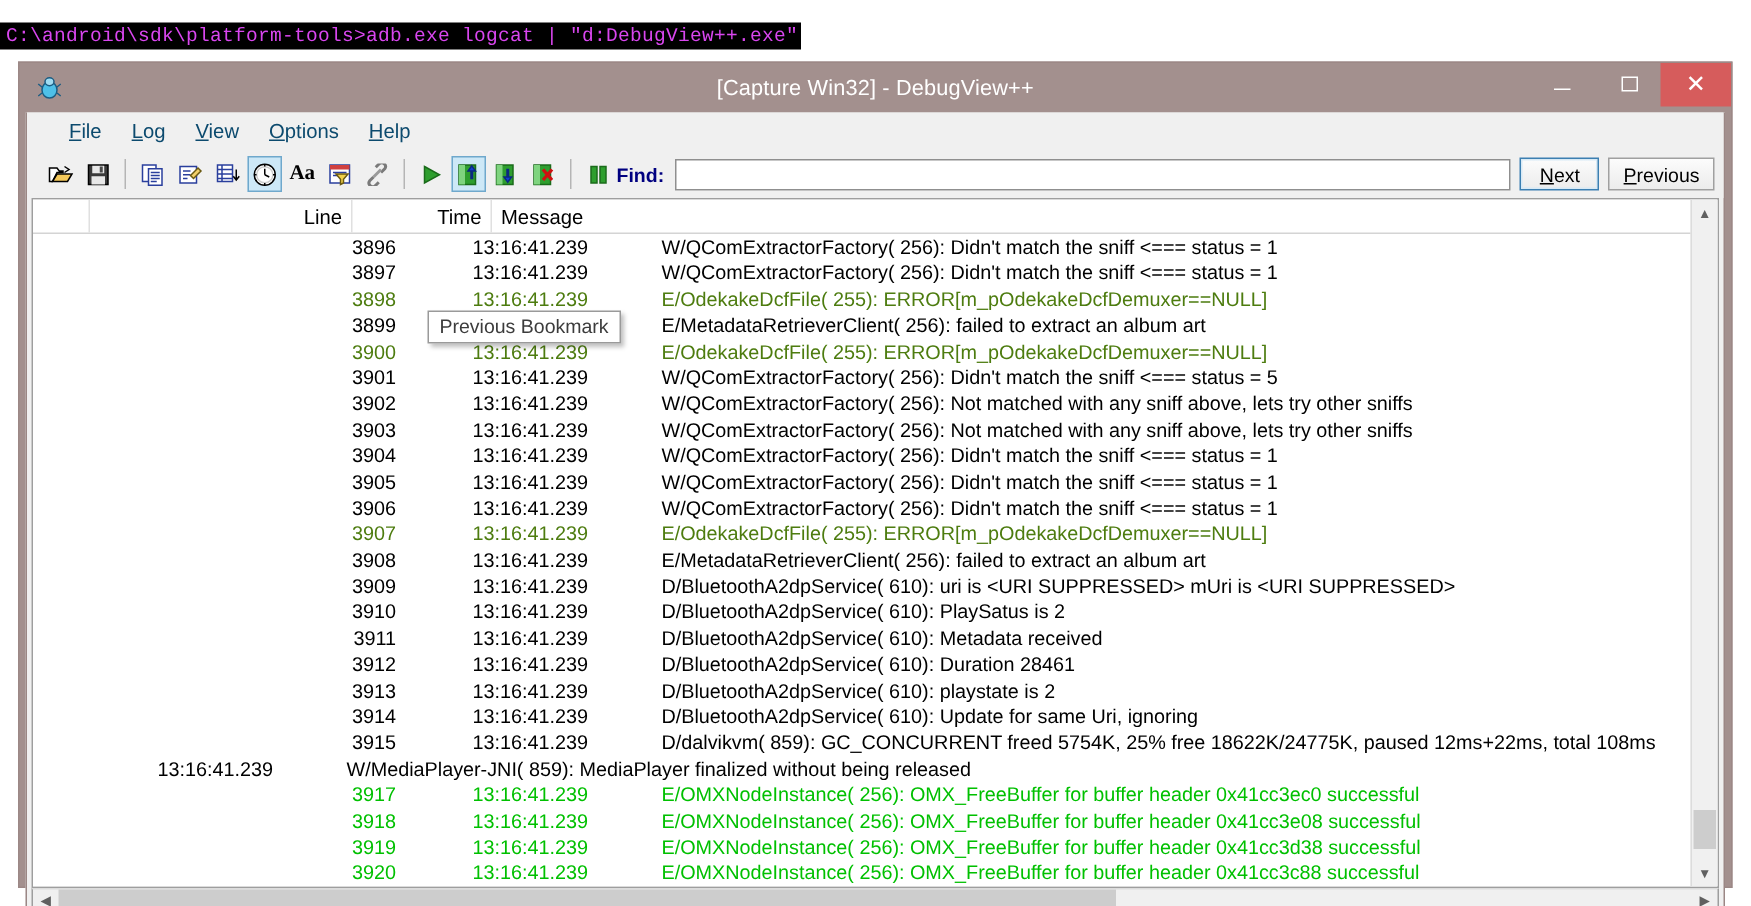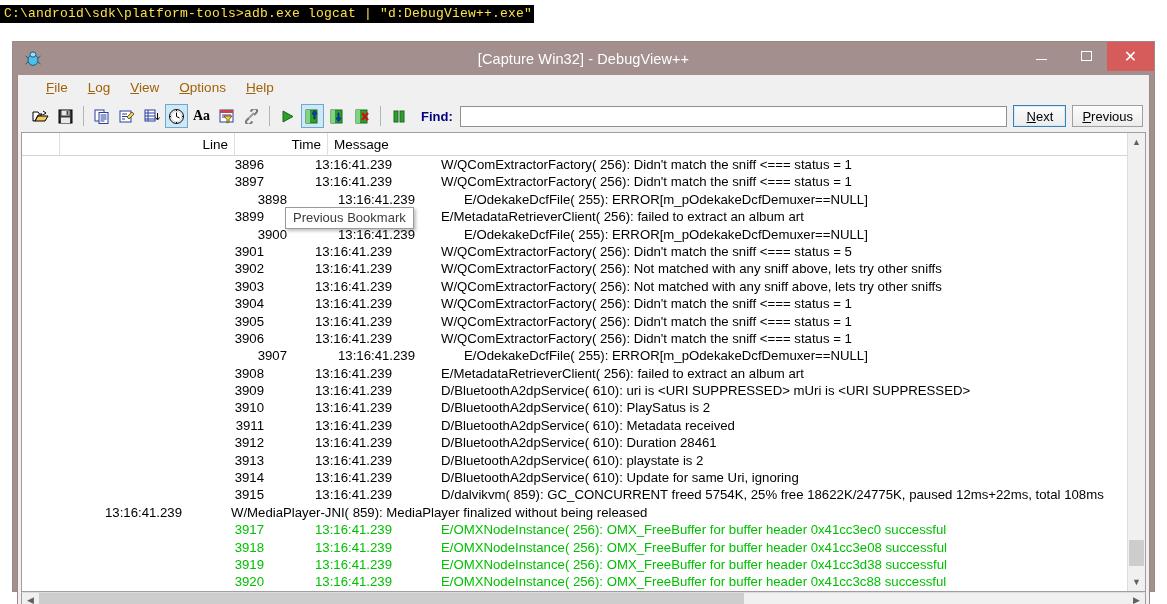--- a/index.html
+++ b/index.html
@@ -9,24 +9,24 @@
     width: 1167px;
     height: 604px;
     overflow: hidden;
     font-family: "Liberation Sans", sans-serif;
   }
 
   
   #console-line {
     position: absolute;
     left: 0;
-    top: 5px;
+    top: 15px;
     height: 18px;
     background: #000000;
-    color: #fde047;
+    color: #d946ef;
     font-family: "Liberation Mono", monospace;
     font-size: 13px;
     line-height: 18px;
     letter-spacing: 0.2px;
     white-space: pre;
     padding: 0 2px 0 4px;
   }
 
   
   #app-window {
@@ -105,21 +105,21 @@
 
   
   #menu-bar {
     height: 25px;
     background: #f0f0f0;
     display: flex;
     align-items: center;
     padding-left: 18px;
     flex: 0 0 auto;
     font-size: 13.5px;
-    color: #a16207;
+    color: #0c4a6e;
   }
   .menu-item {
     padding: 3px 10px;
     user-select: none;
     white-space: nowrap;
   }
   .menu-item u { text-decoration: underline; }
 
   
   #toolbar {
@@ -148,21 +148,20 @@
   .tb-sep {
     width: 1px;
     height: 20px;
     background: #b5b5b5;
     margin: 0 5px;
   }
   #find-label {
     font-size: 13px;
     font-weight: bold;
     color: #000080;
-    margin-left: 10px;
     margin-right: 7px;
     white-space: nowrap;
   }
   #find-input {
     flex: 1 1 auto;
     height: 21px;
     background: #ffffff;
     border: 1px solid #8f8f8f;
     box-sizing: border-box;
     font-family: "Liberation Sans", sans-serif;
@@ -251,21 +250,21 @@
   .c-line {
     width: 175px; flex: 0 0 175px;
     text-align: right; padding-right: 6px; box-sizing: border-box;
   }
   .c-time {
     width: 93px; flex: 0 0 93px;
     text-align: right; padding-right: 6px; box-sizing: border-box;
   }
   .c-msg { padding-left: 8px; overflow: hidden; }
   .lvl-info  { color: #000000; }
-  .lvl-error { color: #000000; margin-left: 23px; }
+  .lvl-error { color: #4d7c0f; }
   .lvl-ok    { color: #00c000; }
 
   
   #vscroll {
     position: absolute;
     right: 0; top: 0; bottom: 0;
     width: 17px;
     background: #f0f0f0;
     border-left: 1px solid #dcdcdc;
     display: flex;

